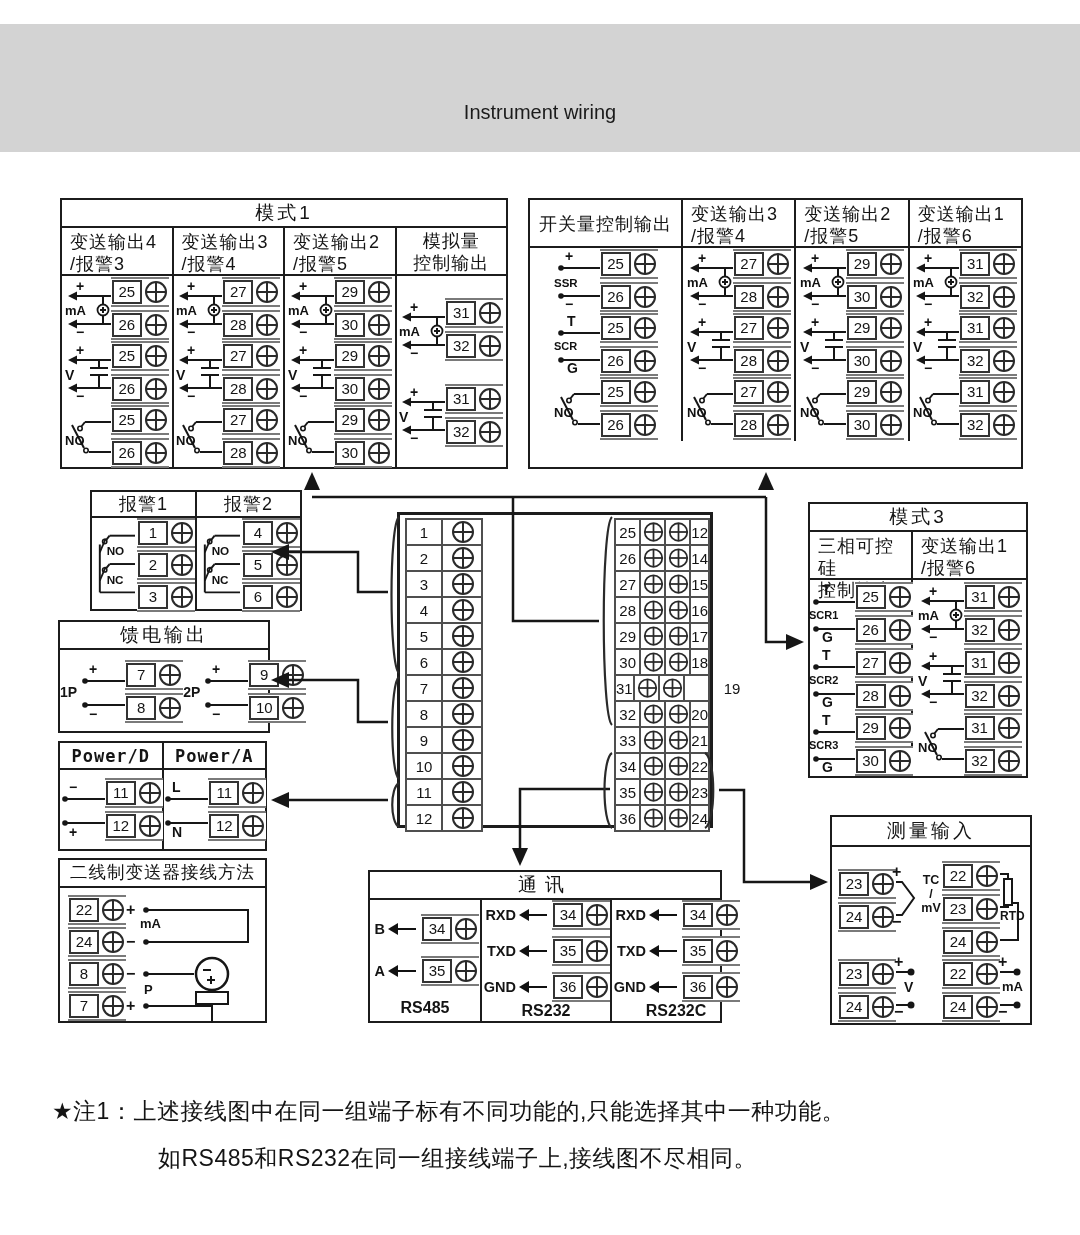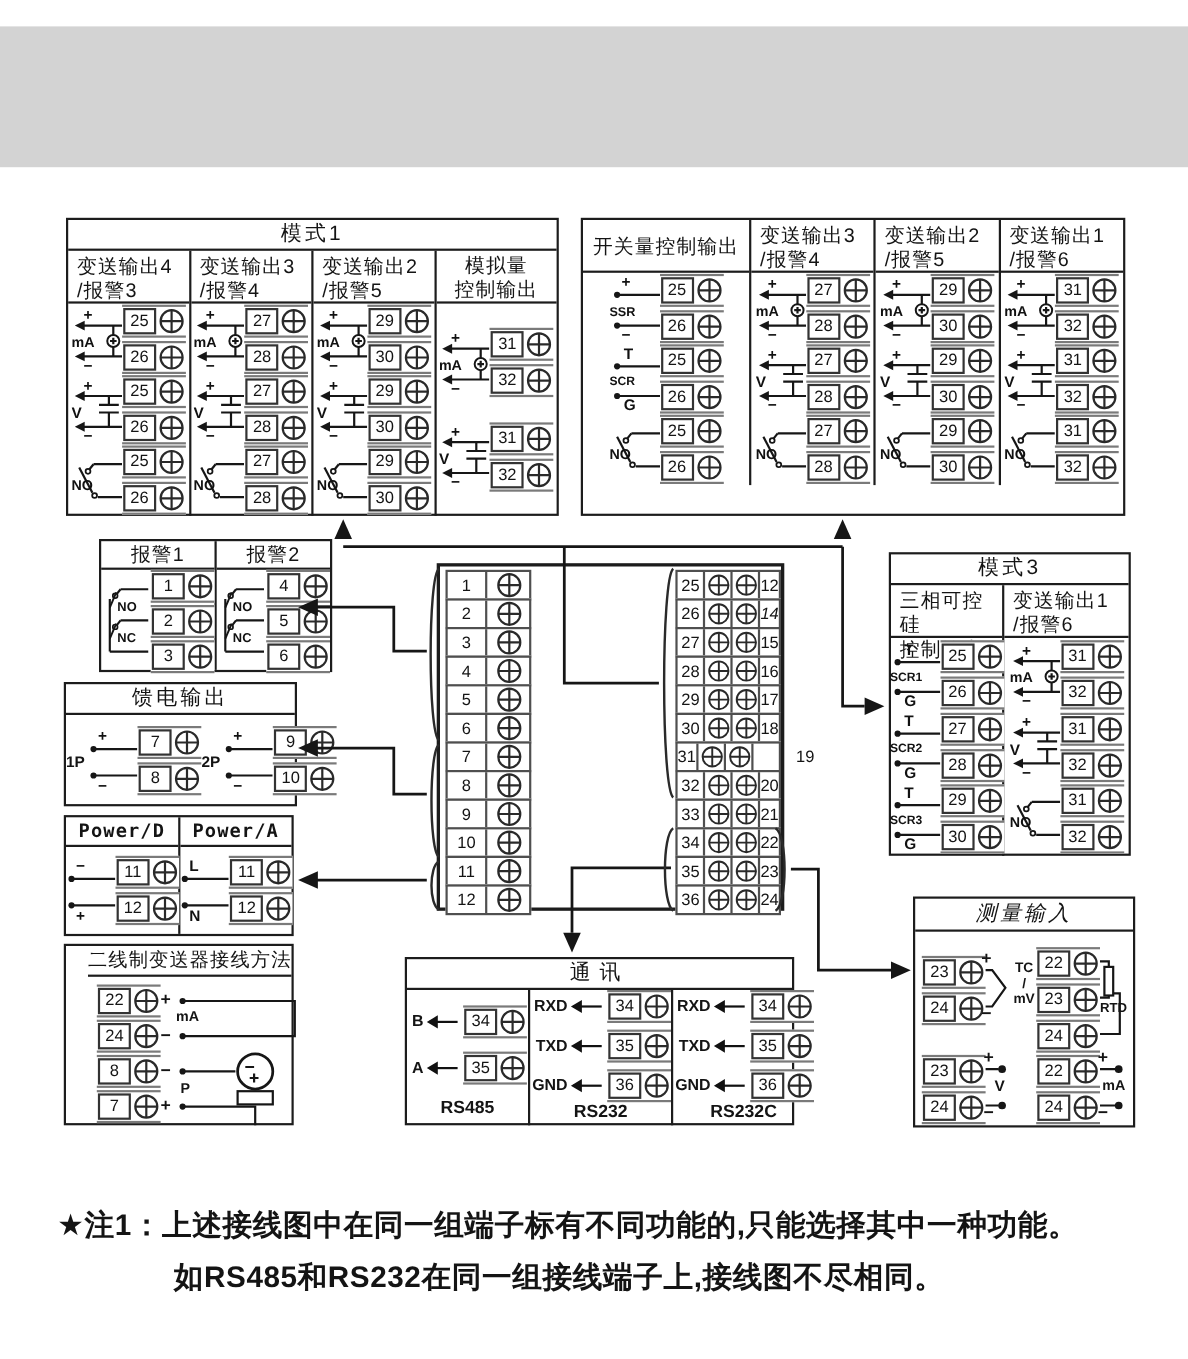--- a/index.html
+++ b/index.html
@@ -33,29 +33,30 @@
   .commcol{display:flex;flex-direction:column;border-right:2px solid #1c1c1c;box-sizing:border-box;}
   .commcol:last-child{border-right:none;}
   .commrows{flex:1;display:flex;flex-direction:column;justify-content:center;align-items:center;}
   .commrow{display:flex;align-items:center;}
   .commlabel{font-size:14.5px;font-weight:700;text-align:right;margin-right:3px;}
   .commname{text-align:center;font-size:16px;font-weight:700;height:24px;}
   .larr{position:relative;width:26px;height:2px;background:#111;margin:0 5px 0 2px;}
   .larr::before{content:"";position:absolute;left:-2px;top:-5px;width:0;height:0;border-top:6px solid transparent;border-bottom:6px solid transparent;border-right:10px solid #111;}
   .sign{position:absolute;font-size:16px;font-weight:700;}
   .plain{position:absolute;}
-  .note{position:absolute;font-size:27px;font-weight:700;letter-spacing:0.5px;white-space:nowrap;}
+  .note{position:absolute;font-size:23px;font-weight:400;letter-spacing:0.5px;white-space:nowrap;}
   #wires{position:absolute;left:0;top:0;pointer-events:none;}
   .mono{font-family:"DejaVu Sans Mono","Liberation Mono",monospace;}
 </style>
 </head>
 <body>
 
 <div id="canvas">
   <div class="band"></div>
+  <div class="title-en">Instrument wiring</div>
 
   <div class="box" id="mode1" style="left:60px;top:198px;width:448px;height:271px;">
     <div class="btitle">模式1</div>
     <div class="cols">
         <div class="mcol">
       <div class="mhead left">变送输出4
 /报警3</div>
       <div class="mbody">
             <div class="diag">
               <svg class="sym" width="46" height="58" viewBox="0 0 46 58">
@@ -1252,21 +1253,21 @@
     <line x1="2" y1="12" x2="22" y2="12" stroke="#2a2a2a" stroke-width="2"></line>
                   </svg>
                 </span>
               </span>
             </div>
       </div>
         </div>
       </div>
     </div>
 
-  <div class="box" id="twowire" style="left:58px;top:858px;width:209px;height:165px;padding-left:20px;">
+  <div class="box" id="twowire" style="left:58px;top:858px;width:209px;height:165px;">
     <div class="btitle" style="letter-spacing:1px;font-size:17.5px;">二线制变送器接线方法</div>
     <div id="twbody" style="position:relative;height:135px;">
         <span class="plain" style="left:8px;top:7px;">
           <span class="term">
     <span class="tnum">22</span>
             <svg class="screw" width="24" height="24" viewBox="0 0 24 24">
     <circle cx="12" cy="12" r="10" fill="#fff" stroke="#2a2a2a" stroke-width="2"></circle>
     <line x1="12" y1="2" x2="12" y2="22" stroke="#2a2a2a" stroke-width="2"></line>
     <line x1="2" y1="12" x2="22" y2="12" stroke="#2a2a2a" stroke-width="2"></line>
             </svg>
@@ -1509,21 +1510,21 @@
     <line x1="2" y1="12" x2="22" y2="12" stroke="#2a2a2a" stroke-width="2"></line>
             </svg>
           </span>
       <span class="ccell" style="width:23px;">
             <svg class="screw" width="24" height="24" viewBox="0 0 24 24">
     <circle cx="12" cy="12" r="10" fill="#fff" stroke="#2a2a2a" stroke-width="2"></circle>
     <line x1="12" y1="2" x2="12" y2="22" stroke="#2a2a2a" stroke-width="2"></line>
     <line x1="2" y1="12" x2="22" y2="12" stroke="#2a2a2a" stroke-width="2"></line>
             </svg>
           </span>
-      <span class="ccell" style="flex:1;font-style:italic;">
+      <span class="ccell" style="flex:1;">
             <span class="cnum">14</span>
           </span>
         </div>
         <div class="crow">
       <span class="ccell" style="width:25px;">
             <span class="cnum">27</span>
           </span>
       <span class="ccell" style="width:23px;">
             <svg class="screw" width="24" height="24" viewBox="0 0 24 24">
     <circle cx="12" cy="12" r="10" fill="#fff" stroke="#2a2a2a" stroke-width="2"></circle>
@@ -1854,21 +1855,21 @@
                 </svg>
               </span>
             </div>
           </div>
       <div class="commname">RS232C</div>
         </div>
       </div>
   </div>
 
   <div class="box" id="measure" style="left:830px;top:815px;width:202px;height:210px;">
-    <div class="btitle" style="height:28px;line-height:27px;font-style:italic;">测量输入</div>
+    <div class="btitle" style="height:28px;line-height:27px;">测量输入</div>
     <div id="measbody" style="position:relative;height:178px;">
         <svg class="plain" style="left:0;top:0;" width="198" height="178" viewBox="0 0 198 178">
       <g stroke="#161616" stroke-width="2" fill="none">
         <path d="M58 35 H70 L82 51 L70 68 H58"></path>
         <path d="M164 27 H176 V32"></path>
         <path d="M164 60 H176 V58"></path>
         <path d="M164 93 H186 V56 H180"></path>
         <path d="M58 125 H76"></path>
             <path d="M58 158 H76"></path>
         <path d="M164 125 H182"></path>

